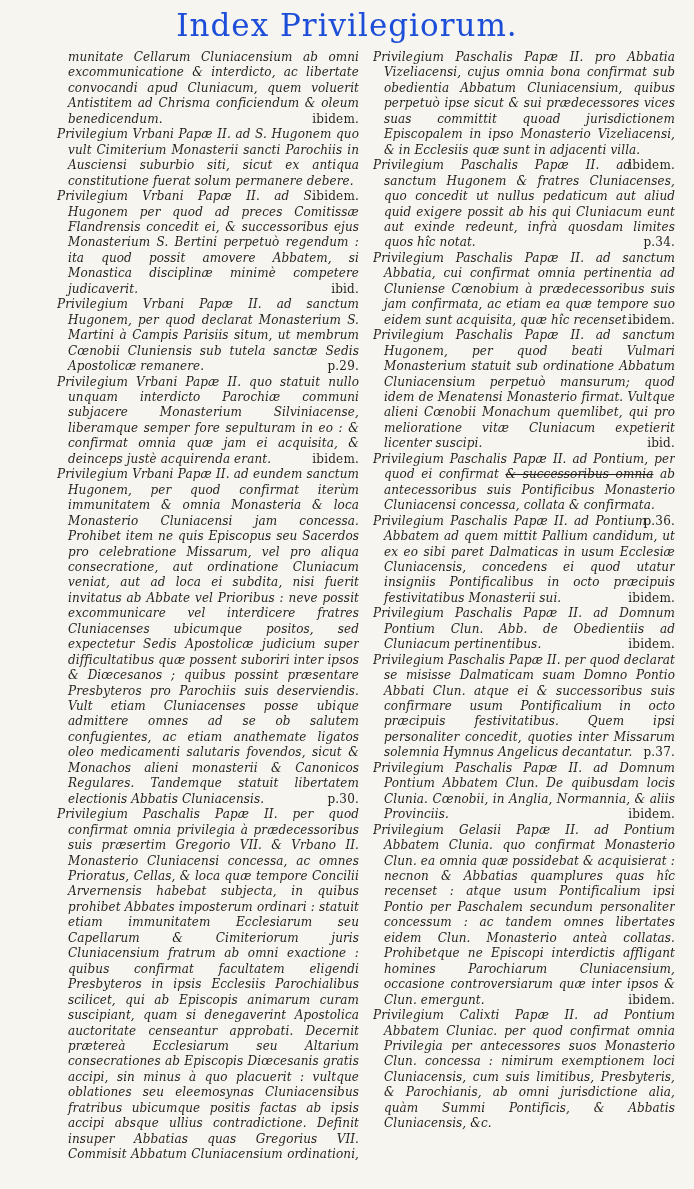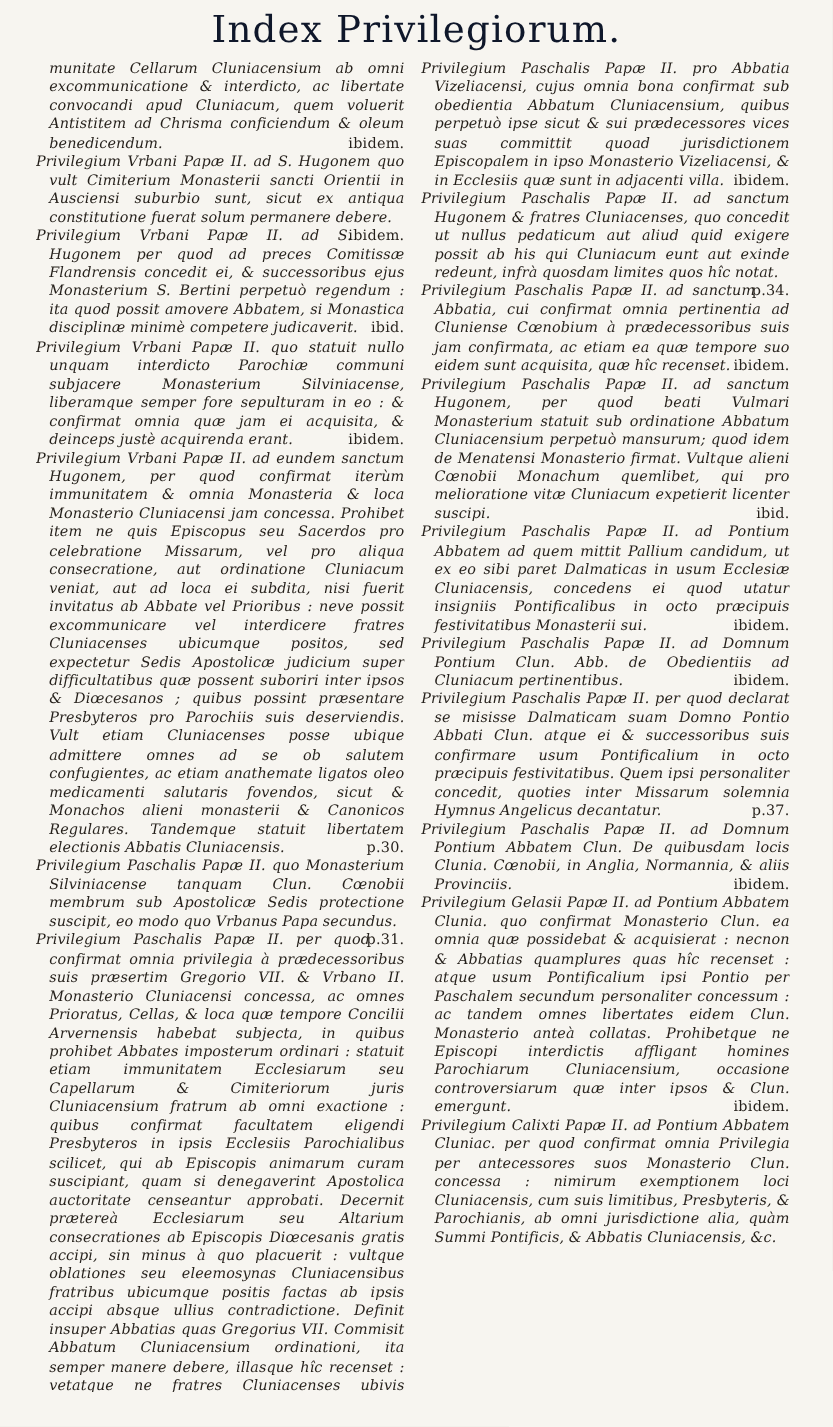--- a/index.html
+++ b/index.html
@@ -14,27 +14,28 @@
     overflow: hidden;
     box-sizing: border-box;
   }
   .page-title {
     margin: 0;
     padding-top: 7px;
     text-align: center;
     font-size: 31px;
     font-weight: normal;
     letter-spacing: 1px;
-    color: #0f172a;
+    color: #1d4ed8;
   }
   .columns {
     display: flex;
     gap: 14px;
-    padding: 7px 36px 0 30px;
+    padding: 7px 19px 0 30px;
     box-sizing: border-box;
+    margin-left: 27px;
   }
   .col {
     flex: 1 1 0;
     min-width: 0;
     height: 1110px;
     overflow: hidden;
   }
   .entry {
     margin: 0;
     font-style: italic;
@@ -55,33 +56,34 @@
   .struck { text-decoration: line-through; text-decoration-thickness: 1.4px; }
 </style>
 </head>
 <body>
 
 <div class="page">
   <h1 class="page-title">Index Privilegiorum.</h1>
   <div class="columns">
     <div class="col">
         <p class="entry continuation"><span>munitate Cellarum Cluniacensium ab omni excommunicatione &amp; interdicto, ac libertate convocandi apud Cluniacum, quem voluerit Antistitem ad Chrisma conficiendum &amp; oleum benedicendum.</span><span class="ref">ibidem.</span></p>
-        <p class="entry"><span>Privilegium Vrbani Papæ II. ad S. Hugonem quo vult Cimiterium Monasterii sancti Orientii in Ausciensi suburbio sunt, sicut ex antiqua constitutione fuerat solum permanere debere.</span><span class="ref">ibidem.</span></p>
+        <p class="entry"><span>Privilegium Vrbani Papæ II. ad S. Hugonem quo vult Cimiterium Monasterii sancti Parochiis in Ausciensi suburbio siti, sicut ex antiqua constitutione fuerat solum permanere debere.</span><span class="ref">ibidem.</span></p>
         <p class="entry"><span>Privilegium Vrbani Papæ II. ad S. Hugonem per quod ad preces Comitissæ Flandrensis concedit ei, &amp; successoribus ejus Monasterium S. Bertini perpetuò regendum : ita quod possit amovere Abbatem, si Monastica disciplinæ minimè competere judicaverit.</span><span class="ref">ibid.</span></p>
+        <p class="entry"><span>Privilegium Vrbani Papæ II. ad sanctum Hugonem, per quod declarat Monasterium S. Martini à Campis Parisiis situm, ut membrum Cœnobii Cluniensis sub tutela sanctæ Sedis Apostolicæ remanere.</span><span class="ref">p.29.</span></p>
         <p class="entry"><span>Privilegium Vrbani Papæ II. quo statuit nullo unquam interdicto Parochiæ communi subjacere Monasterium Silviniacense, liberamque semper fore sepulturam in eo : &amp; confirmat omnia quæ jam ei acquisita, &amp; deinceps justè acquirenda erant.</span><span class="ref">ibidem.</span></p>
         <p class="entry"><span>Privilegium Vrbani Papæ II. ad eundem sanctum Hugonem, per quod confirmat iterùm immunitatem &amp; omnia Monasteria &amp; loca Monasterio Cluniacensi jam concessa. Prohibet item ne quis Episcopus seu Sacerdos pro celebratione Missarum, vel pro aliqua consecratione, aut ordinatione Cluniacum veniat, aut ad loca ei subdita, nisi fuerit invitatus ab Abbate vel Prioribus : neve possit excommunicare vel interdicere fratres Cluniacenses ubicumque positos, sed expectetur Sedis Apostolicæ judicium super difficultatibus quæ possent suboriri inter ipsos &amp; Diœcesanos ; quibus possint præsentare Presbyteros pro Parochiis suis deserviendis. Vult etiam Cluniacenses posse ubique admittere omnes ad se ob salutem confugientes, ac etiam anathemate ligatos oleo medicamenti salutaris fovendos, sicut &amp; Monachos alieni monasterii &amp; Canonicos Regulares. Tandemque statuit libertatem electionis Abbatis Cluniacensis.</span><span class="ref">p.30.</span></p>
-        <p class="entry"><span>Privilegium Paschalis Papæ II. quo Monasterium Silviniacense tanquam Clun. Cœnobii membrum sub Apostolicæ Sedis protectione suscipit, eo modo quo Vrbanus Papa secundus.</span><span class="ref">p.31.</span></p>
         <p class="entry"><span>Privilegium Paschalis Papæ II. per quod confirmat omnia privilegia à prædecessoribus suis præsertim Gregorio VII. &amp; Vrbano II. Monasterio Cluniacensi concessa, ac omnes Prioratus, Cellas, &amp; loca quæ tempore Concilii Arvernensis habebat subjecta, in quibus prohibet Abbates imposterum ordinari : statuit etiam immunitatem Ecclesiarum seu Capellarum &amp; Cimiteriorum juris Cluniacensium fratrum ab omni exactione : quibus confirmat facultatem eligendi Presbyteros in ipsis Ecclesiis Parochialibus scilicet, qui ab Episcopis animarum curam suscipiant, quam si denegaverint Apostolica auctoritate censeantur approbati. Decernit prætereà Ecclesiarum seu Altarium consecrationes ab Episcopis Diœcesanis gratis accipi, sin minus à quo placuerit : vultque oblationes seu eleemosynas Cluniacensibus fratribus ubicumque positis factas ab ipsis accipi absque ullius contradictione. Definit insuper Abbatias quas Gregorius VII. Commisit Abbatum Cluniacensium ordinationi, ita semper manere debere, illasque hîc recenset : vetatque ne fratres Cluniacenses ubivis constituti patiantur divinorum officiorum suspensionem pro qualibet interdictione vel excōmunicatione, sed vult ipsos januis clausis celebrare &amp; sepulturæ debita peragere. Illisque demum concedit facultatem admittendi &amp; apud se retinendi Laïcos &amp; Clericos tum sæculares, tum Regulares, qui ad cōversionem vel pro necessitatibus suis veniunt Cluniacum.</span></p>
       </div>
     <div class="col">
 
         <p class="entry"><span>Privilegium Paschalis Papæ II. pro Abbatia Vizeliacensi, cujus omnia bona confirmat sub obedientia Abbatum Cluniacensium, quibus perpetuò ipse sicut &amp; sui prædecessores vices suas committit quoad jurisdictionem Episcopalem in ipso Monasterio Vizeliacensi, &amp; in Ecclesiis quæ sunt in adjacenti villa.</span><span class="ref">ibidem.</span></p>
         <p class="entry"><span>Privilegium Paschalis Papæ II. ad sanctum Hugonem &amp; fratres Cluniacenses, quo concedit ut nullus pedaticum aut aliud quid exigere possit ab his qui Cluniacum eunt aut exinde redeunt, infrà quosdam limites quos hîc notat.</span><span class="ref">p.34.</span></p>
         <p class="entry"><span>Privilegium Paschalis Papæ II. ad sanctum Abbatia, cui confirmat omnia pertinentia ad Cluniense Cœnobium à prædecessoribus suis jam confirmata, ac etiam ea quæ tempore suo eidem sunt acquisita, quæ hîc recenset.</span><span class="ref">ibidem.</span></p>
         <p class="entry"><span>Privilegium Paschalis Papæ II. ad sanctum Hugonem, per quod beati Vulmari Monasterium statuit sub ordinatione Abbatum Cluniacensium perpetuò mansurum; quod idem de Menatensi Monasterio firmat. Vultque alieni Cœnobii Monachum quemlibet, qui pro melioratione vitæ Cluniacum expetierit licenter suscipi.</span><span class="ref">ibid.</span></p>
+        <p class="entry"><span>Privilegium Paschalis Papæ II. ad Pontium, per quod ei confirmat </span><span class="struck">&amp; successoribus omnia</span><span> ab antecessoribus suis Pontificibus Monasterio Cluniacensi concessa, collata &amp; confirmata.</span><span class="ref">p.36.</span></p>
         <p class="entry"><span>Privilegium Paschalis Papæ II. ad Pontium Abbatem ad quem mittit Pallium candidum, ut ex eo sibi paret Dalmaticas in usum Ecclesiæ Cluniacensis, concedens ei quod utatur insigniis Pontificalibus in octo præcipuis festivitatibus Monasterii sui.</span><span class="ref">ibidem.</span></p>
         <p class="entry"><span>Privilegium Paschalis Papæ II. ad Domnum Pontium Clun. Abb. de Obedientiis ad Cluniacum pertinentibus.</span><span class="ref">ibidem.</span></p>
         <p class="entry"><span>Privilegium Paschalis Papæ II. per quod declarat se misisse Dalmaticam suam Domno Pontio Abbati Clun. atque ei &amp; successoribus suis confirmare usum Pontificalium in octo præcipuis festivitatibus. Quem ipsi personaliter concedit, quoties inter Missarum solemnia Hymnus Angelicus decantatur.</span><span class="ref">p.37.</span></p>
         <p class="entry"><span>Privilegium Paschalis Papæ II. ad Domnum Pontium Abbatem Clun. De quibusdam locis Clunia. Cœnobii, in Anglia, Normannia, &amp; aliis Provinciis.</span><span class="ref">ibidem.</span></p>
         <p class="entry"><span>Privilegium Gelasii Papæ II. ad Pontium Abbatem Clunia. quo confirmat Monasterio Clun. ea omnia quæ possidebat &amp; acquisierat : necnon &amp; Abbatias quamplures quas hîc recenset : atque usum Pontificalium ipsi Pontio per Paschalem secundum personaliter concessum : ac tandem omnes libertates eidem Clun. Monasterio anteà collatas. Prohibetque ne Episcopi interdictis affligant homines Parochiarum Cluniacensium, occasione controversiarum quæ inter ipsos &amp; Clun. emergunt.</span><span class="ref">ibidem.</span></p>
         <p class="entry"><span>Privilegium Calixti Papæ II. ad Pontium Abbatem Cluniac. per quod confirmat omnia Privilegia per antecessores suos Monasterio Clun. concessa : nimirum exemptionem loci Cluniacensis, cum suis limitibus, Presbyteris, &amp; Parochianis, ab omni jurisdictione alia, quàm Summi Pontificis, &amp; Abbatis Cluniacensis, &amp;c.</span></p>
       </div>
   </div>
 </div>
 

